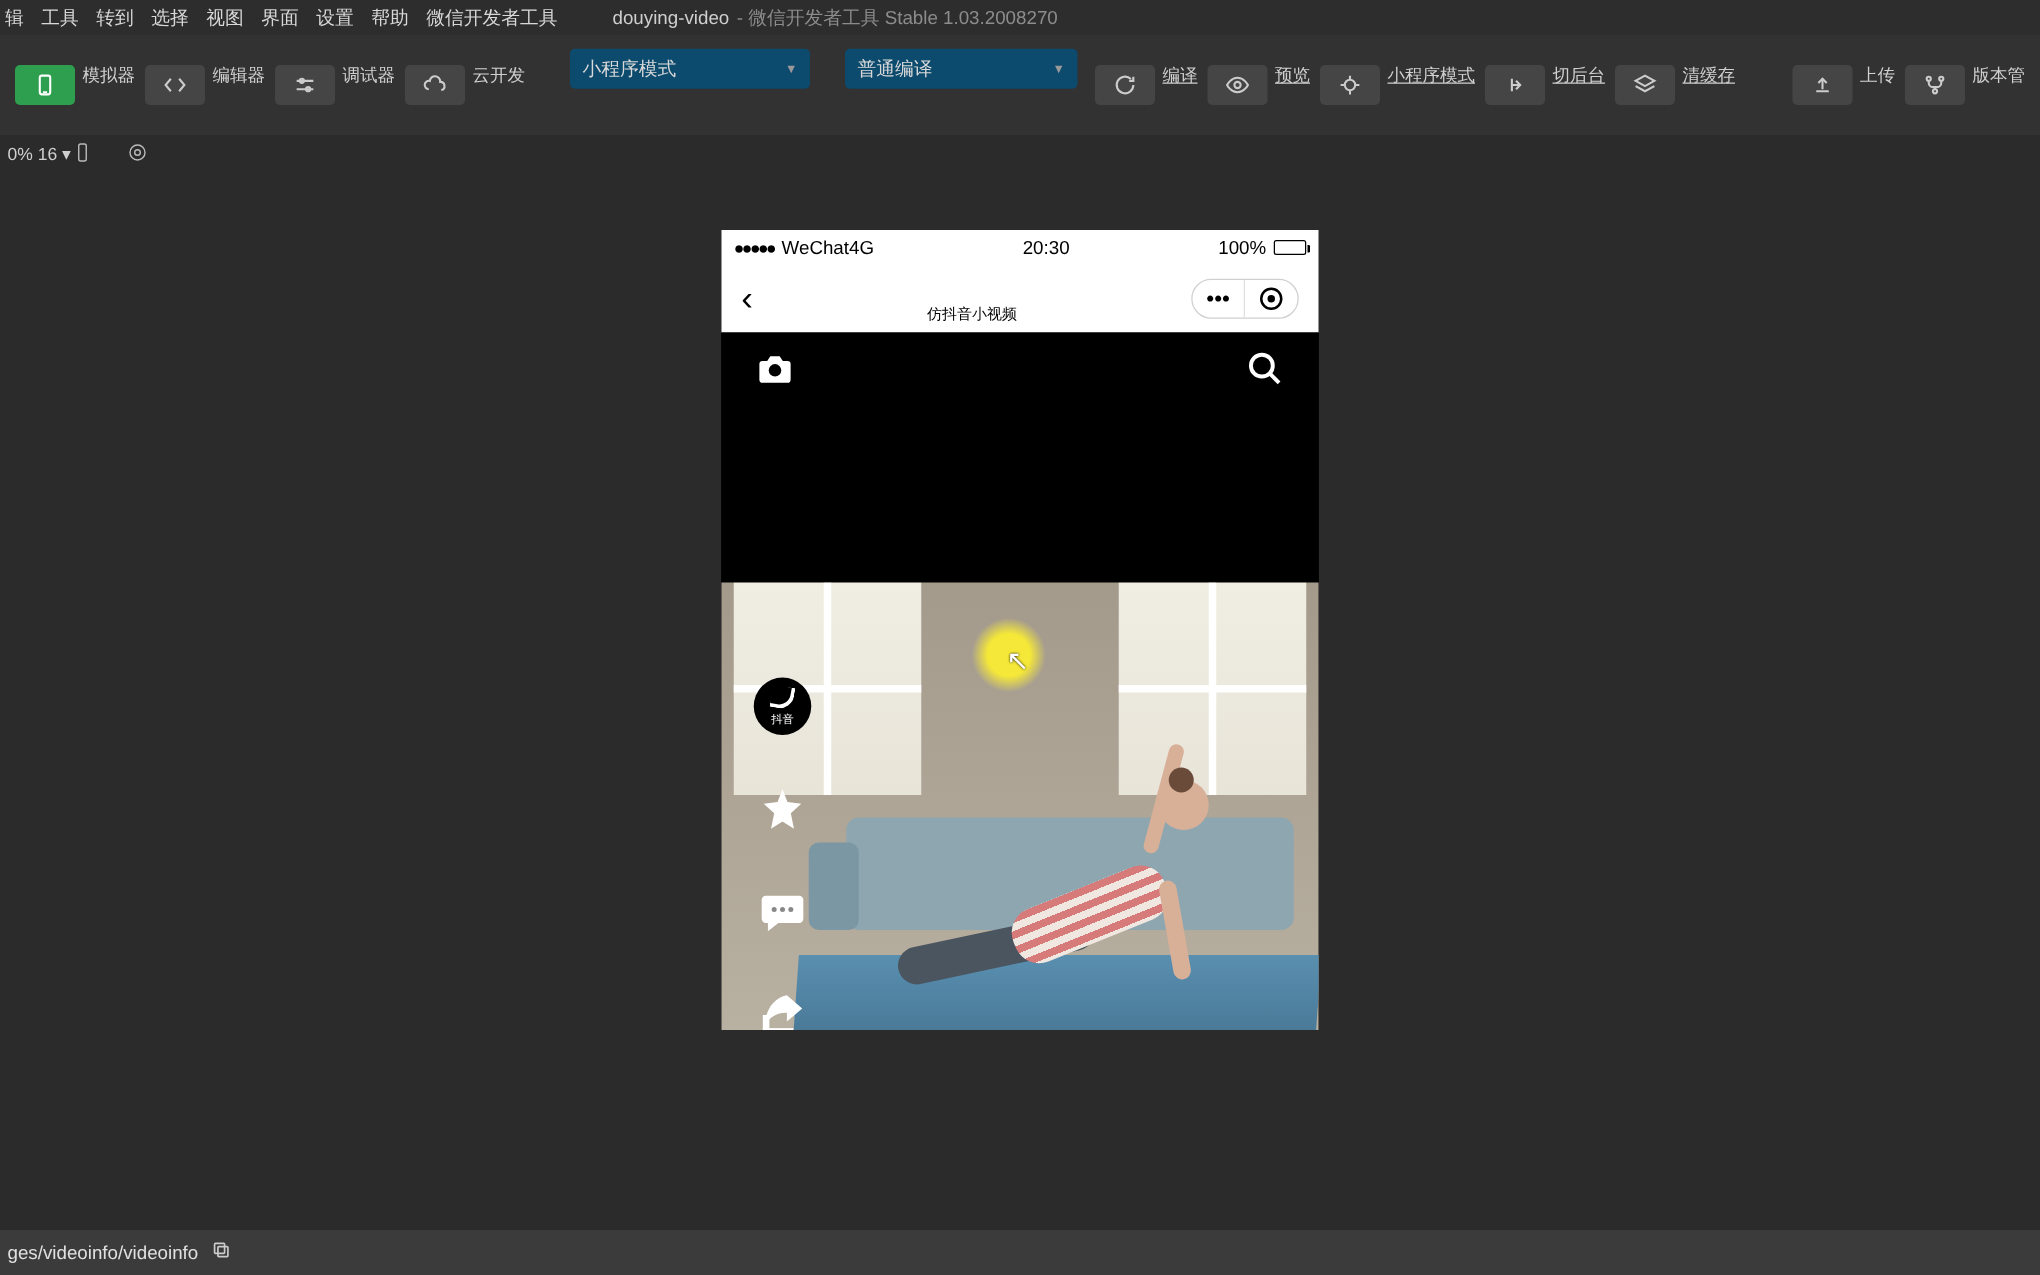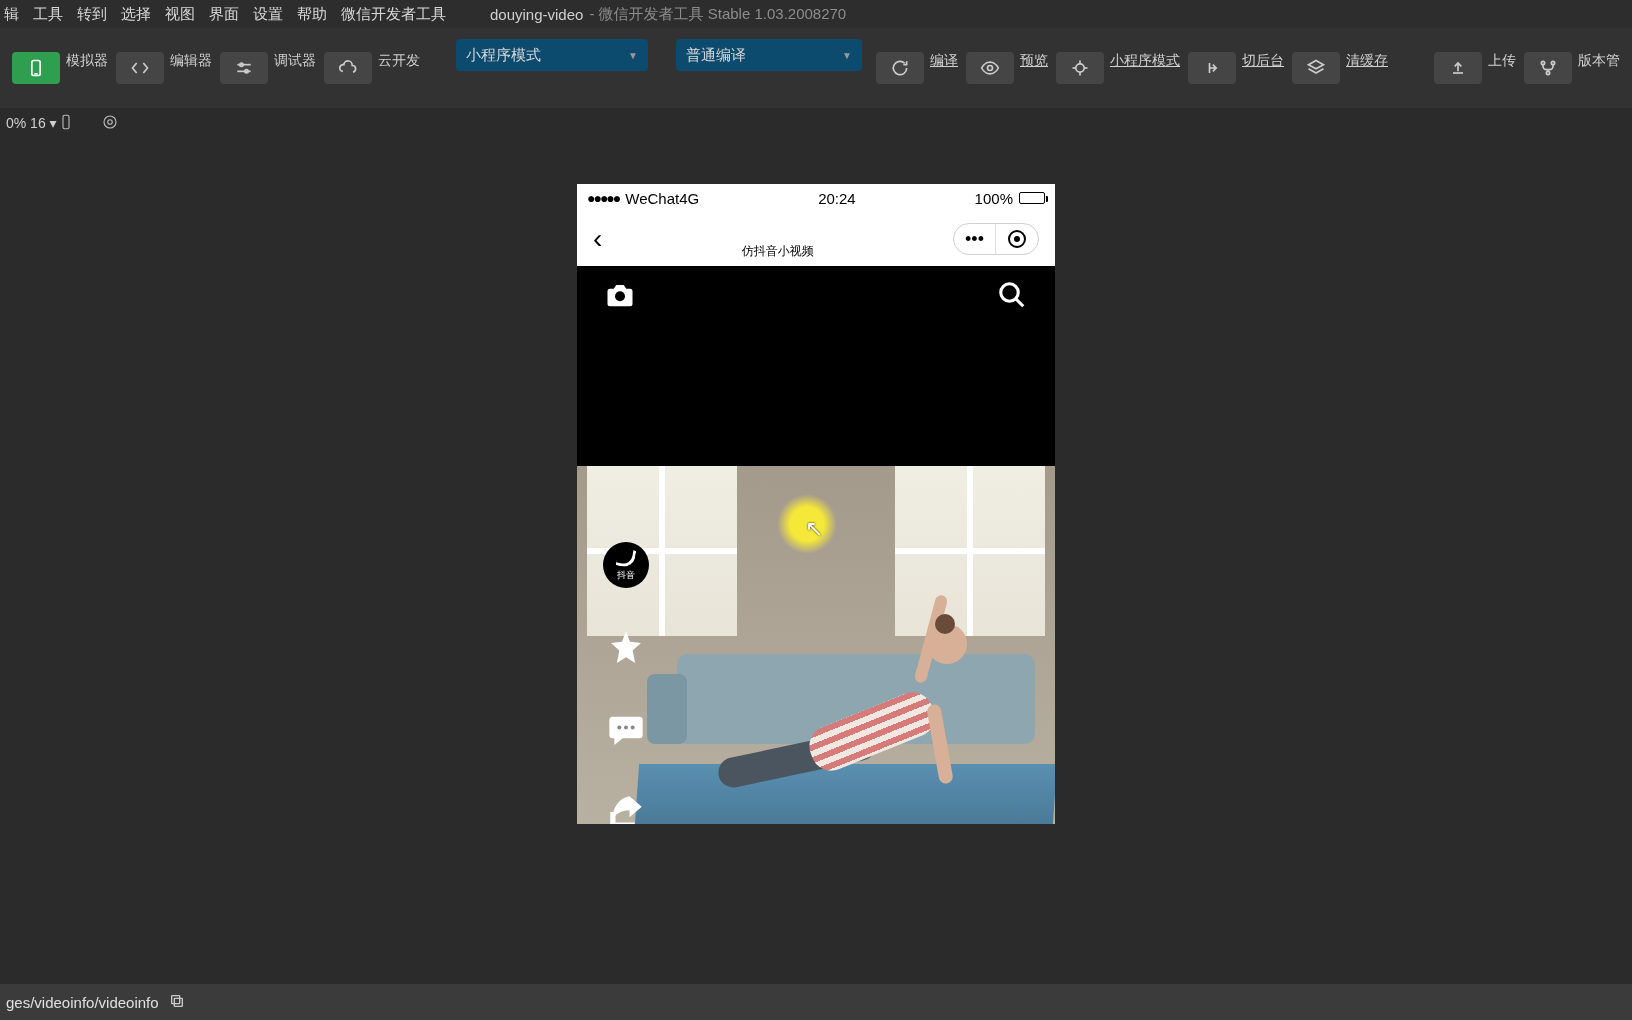--- a/index.html
+++ b/index.html
@@ -434,21 +434,21 @@
   </div>
 </div>
 
 <div class="sim-area">
   <div class="phone">
     <div class="phone-status">
       <div class="left">
         <span class="dots">●●●●●</span>
         <span>WeChat4G</span>
       </div>
-      <span>20:24</span>
+      <span>20:30</span>
       <div class="left">
         <span>100%</span>
         <span class="battery"><span class="fill"></span></span>
       </div>
     </div>
 
     <div class="phone-nav">
       <span class="back">‹</span>
       <span class="title">仿抖音小视频</span>
       <div class="capsule">

